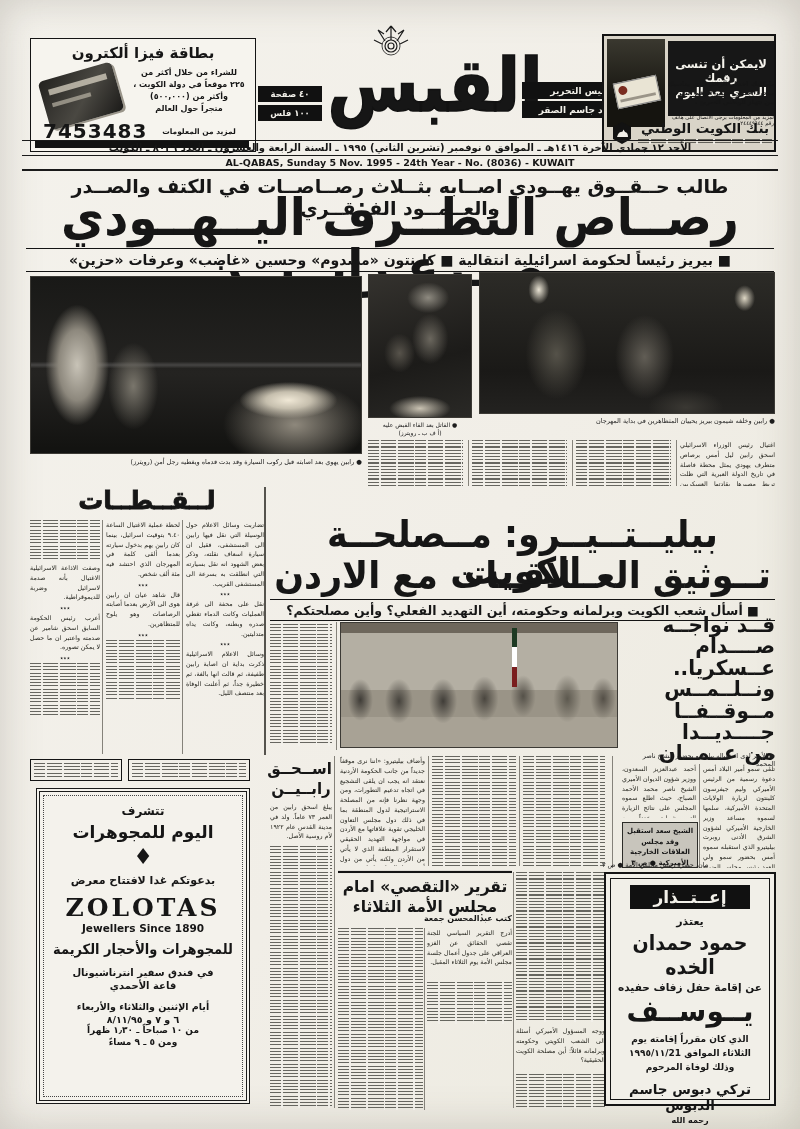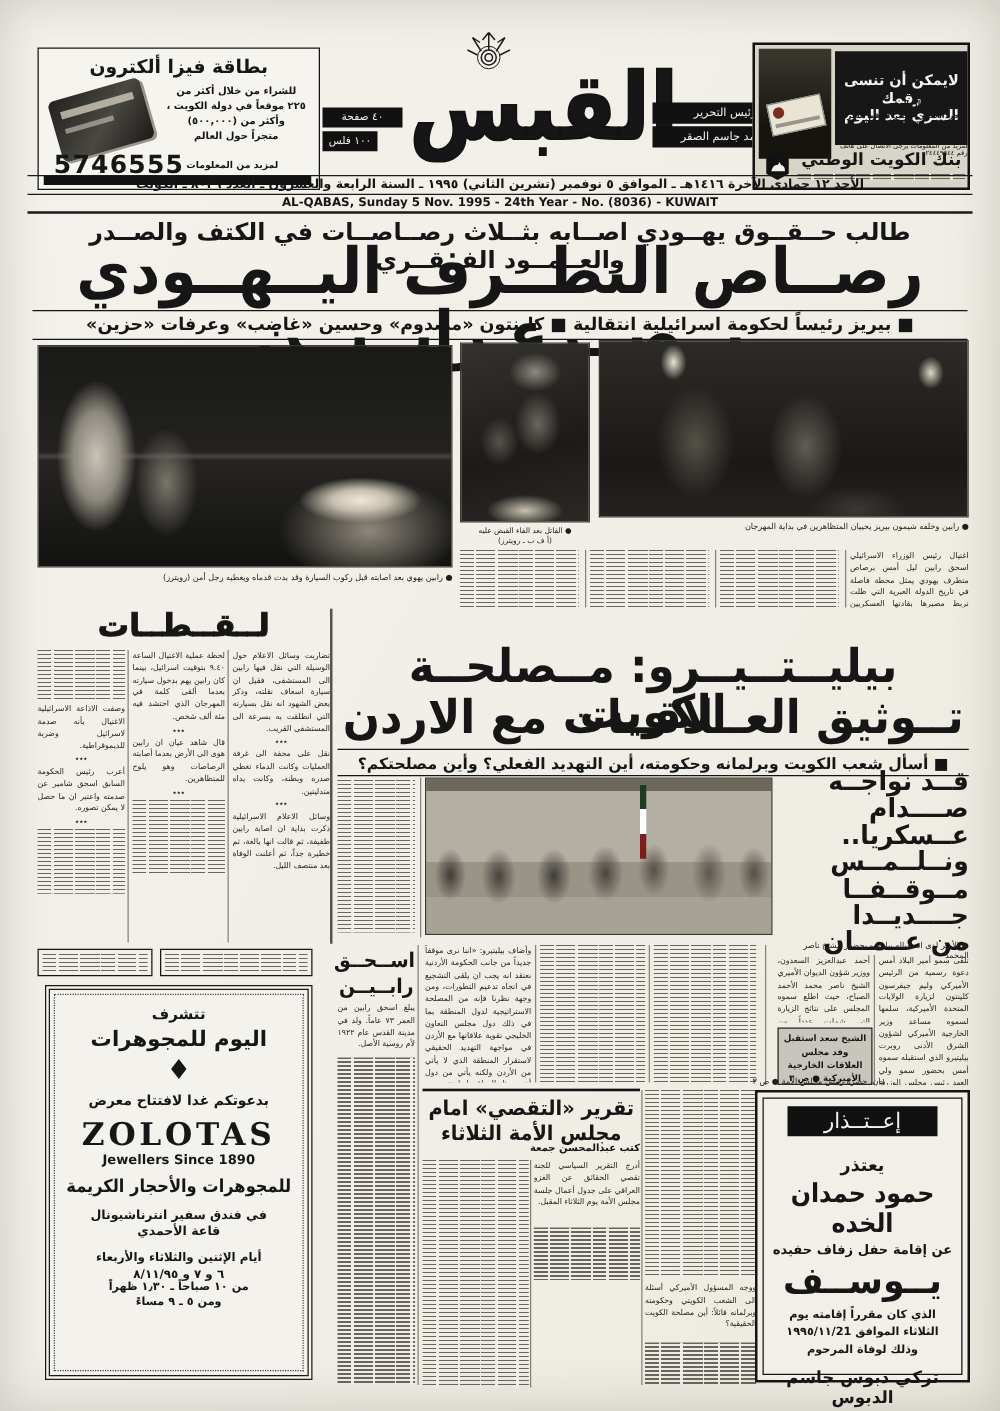--- a/index.html
+++ b/index.html
@@ -5,21 +5,21 @@
 *{margin:0;padding:0;box-sizing:border-box}
 html,body{background:#6b6b66}
 body{display:flex;justify-content:center;font-family:"DejaVu Sans","Liberation Sans",sans-serif}
 #page{position:relative;width:800px;height:1129px;background:linear-gradient(120deg,#f4f2ec 0%,#f1eee7 55%,#eceadf 100%);color:#161616;direction:rtl;overflow:hidden;box-shadow:inset 0 0 40px rgba(90,85,70,.25)}
 .abs{position:absolute}
 .c{text-align:center}
 .b{font-weight:bold}
 .pre{white-space:pre-line}
 .rule{background:#1a1a1a}
 .vr{position:absolute;width:1px;background:#85827a}
-.blackbox{background:#111;color:#f3f1ea;display:flex;align-items:center;justify-content:center;font-weight:normal}
+.blackbox{background:#111;color:#f3f1ea;display:flex;align-items:center;justify-content:center;font-weight:bold}
 .cap{font-size:6.5px;font-weight:normal;color:#1d1d1d;line-height:1.3}
 .sm{font-size:6.3px;line-height:1.55;text-align:justify;color:#26261f}
 .g{background-image:
  repeating-linear-gradient(90deg,rgba(243,241,236,0) 0 11px,rgba(243,241,236,.95) 11px 13px,rgba(243,241,236,0) 13px 28px,rgba(243,241,236,.95) 28px 30px,rgba(243,241,236,0) 30px 46px,rgba(243,241,236,.95) 46px 47px),
  repeating-linear-gradient(180deg,#45453f 0 1.1px,rgba(0,0,0,0) 1.1px 3.2px);
  opacity:.8}
 .photo{border:1px solid #3c3a35}
 .photo-night{background:
  radial-gradient(ellipse 70px 26px at 78% 70%,#f0e8d6 0%,#c6bfae 32%,rgba(40,38,34,0) 70%),
  radial-gradient(ellipse 100px 60px at 80% 84%,#8e887c 0%,rgba(40,38,35,0) 72%),
@@ -62,36 +62,36 @@
   <div class="abs adborder" style="left:30px;top:38px;width:226px;height:114px;background:#f6f4ee">
     <div class="abs c b" style="left:0;top:5px;width:100%;font-size:15px">بطاقة فيزا ألكترون</div>
     <div class="abs" style="left:12px;top:32px;width:76px;height:50px;background:linear-gradient(135deg,#23221f,#4a4842 55%,#1b1a18);border-radius:5px;transform:rotate(-16deg);box-shadow:2px 2px 0 #9a958a">
       <div class="abs" style="left:8px;top:10px;width:60px;height:6px;background:#cfc9ba;opacity:.8"></div>
       <div class="abs" style="left:8px;top:24px;width:40px;height:4px;background:#b8b2a4;opacity:.7"></div>
     </div>
     <div class="abs c b pre" style="left:96px;top:28px;width:124px;font-size:8px;line-height:1.5">للشراء من خلال أكثر من
 ٢٢٥ موقعاً في دولة الكويت ،
 وأكثر من (٥٠٠,٠٠٠)
 متجراً حول العالم</div>
-    <div class="abs b" style="left:12px;top:80px;font-size:20px;letter-spacing:1px;direction:ltr">5746555</div>
-    <div class="abs b" style="left:118px;top:88px;width:100px;font-size:7.5px;text-align:left">لمزيد من المعلومات</div>
+    <div class="abs b" style="left:12px;top:80px;font-size:20px;letter-spacing:1px;direction:ltr">7453483</div>
+    <div class="abs b" style="left:118px;top:88px;width:100px;font-size:7.5px;text-align:center">لمزيد من المعلومات</div>
     <div class="abs" style="left:4px;bottom:3px;width:214px;height:8px;background:#121212"></div>
   </div>
 
   <svg class="abs" style="left:372px;top:22px" width="38" height="38" viewBox="0 0 38 38">
     <g fill="none" stroke="#1c1c1c" stroke-width="1.2">
       <circle cx="19" cy="24" r="6"></circle>
         <circle cx="19" cy="24" r="3"></circle>
       <path d="M19 18 V4 M13 19 L6 8 M25 19 L32 8 M10 22 L2 18 M28 22 L36 18 M19 4 L14 10 M19 4 L24 10 M6 8 L12 12 M32 8 L26 12"></path>
       <circle cx="19" cy="24" r="9" stroke-width=".8"></circle>
     </g>
   </svg>
   <div class="abs c" style="left:300px;top:48px;width:270px;height:84px;font-size:66px;font-weight:bold;letter-spacing:-3px;transform:scaleY(1.12);-webkit-text-stroke:1.5px #121212">القبس</div>
   <div class="abs blackbox" style="left:258px;top:86px;width:64px;height:16px;font-size:8.5px">٤٠ صفحة</div>
-  <div class="abs blackbox" style="left:258px;top:105px;width:44px;height:16px;font-size:8.5px">١٠٠ فلس</div>
+  <div class="abs blackbox" style="left:258px;top:105px;width:64px;height:16px;font-size:8.5px">١٠٠ فلس</div>
   <div class="abs blackbox" style="left:522px;top:82px;width:116px;height:17px;font-size:9px">رئيس التحرير</div>
   <div class="abs blackbox" style="left:522px;top:101px;width:116px;height:17px;font-size:9px">محمد جاسم الصقر</div>
 
   <div class="abs" style="left:602px;top:34px;width:174px;height:118px;border:2px solid #121212;background:#d9d4c8">
     <div class="abs" style="left:3px;top:3px;width:58px;height:88px;background:linear-gradient(#3a382f,#15140f 70%)">
       <div class="abs" style="left:8px;top:40px;width:44px;height:26px;background:#e9e4d4;transform:rotate(-12deg);border:1px solid #888">
         <div class="abs" style="left:3px;top:3px;width:9px;height:9px;border-radius:50%;background:#7a2c20"></div>
         <div class="abs" style="left:3px;top:16px;width:36px;height:3px;background:#9a9488"></div>
       </div>
     </div>
@@ -217,21 +217,21 @@
   <div class="abs g" style="left:516px;top:872px;width:89px;height:150px"></div>
   <div class="abs sm" style="left:516px;top:1026px;width:89px;height:44px;overflow:hidden">ووجه المسؤول الأميركي أسئلة الى الشعب الكويتي وحكومته وبرلمانه قائلاً: أين مصلحة الكويت الحقيقية؟</div>
   <div class="abs g" style="left:516px;top:1074px;width:89px;height:34px"></div>
   <div class="vr" style="left:513px;top:872px;height:236px"></div>
 
   <div class="abs cap" style="left:602px;top:861px;width:176px;text-align:left">بيان، حضره رئيس مجلس الأمة ● ص ٣</div>
 
   <div class="abs" style="left:604px;top:872px;width:172px;height:234px;border:2px solid #141414;background:#f1efe8;padding:4px">
     <div style="border:1px solid #141414;height:100%;text-align:center;padding-top:6px">
       <div class="blackbox" style="width:120px;height:24px;margin:0 auto;font-size:17px;letter-spacing:1px">إعــتــذار</div>
-      <div class="b" style="font-size:14px;margin-top:16px">يعتذر</div>
+      <div class="b" style="font-size:11px;margin-top:6px">يعتذر</div>
       <div class="b" style="font-size:19px;margin-top:4px;transform:scaleY(1.1)">حمود حمدان الخده</div>
       <div class="b" style="font-size:10.5px;margin-top:5px">عن إقامة حفل زفاف حفيده</div>
       <div class="b" style="font-size:28px;margin-top:2px;transform:scaleY(1.05)">يــوســف</div>
       <div class="b pre" style="font-size:9px;margin-top:5px;line-height:1.55">الذي كان مقرراً إقامته يوم
 الثلاثاء الموافق ١٩٩٥/١١/21
 وذلك لوفاة المرحوم</div>
       <div class="b" style="font-size:13.5px;margin-top:6px">تركي دبوس جاسم الدبوس</div>
       <div class="b" style="font-size:8px;margin-top:3px">رحمه الله</div>
     </div>
   </div>

